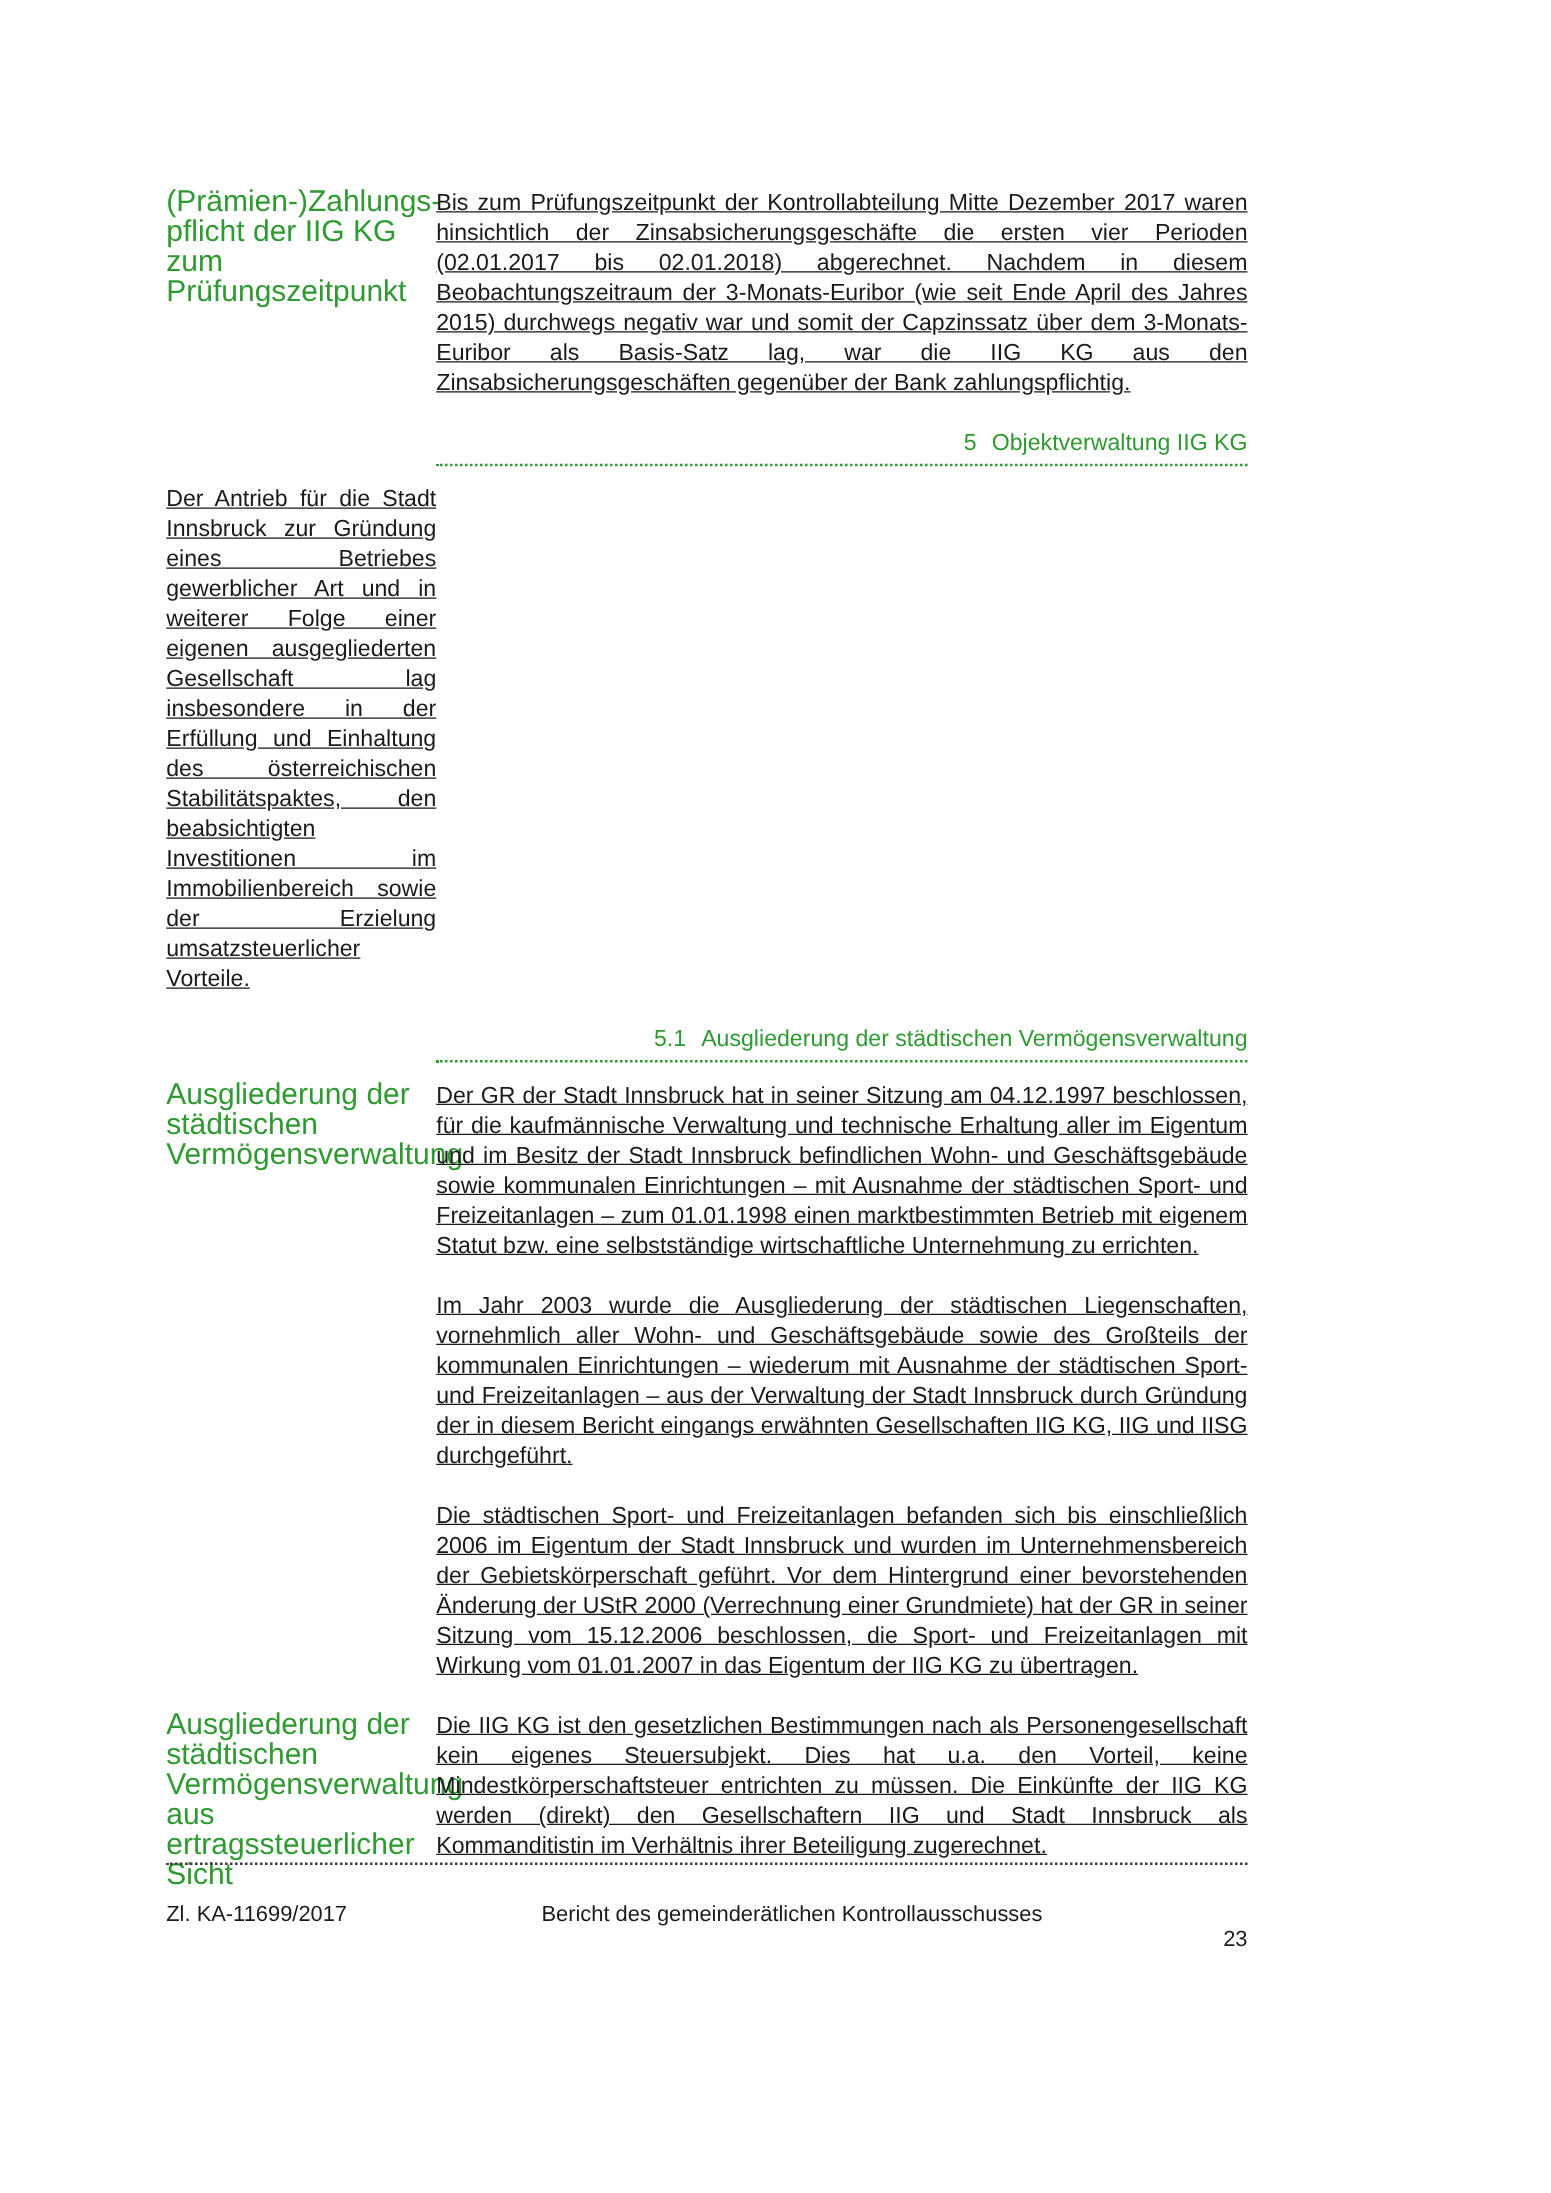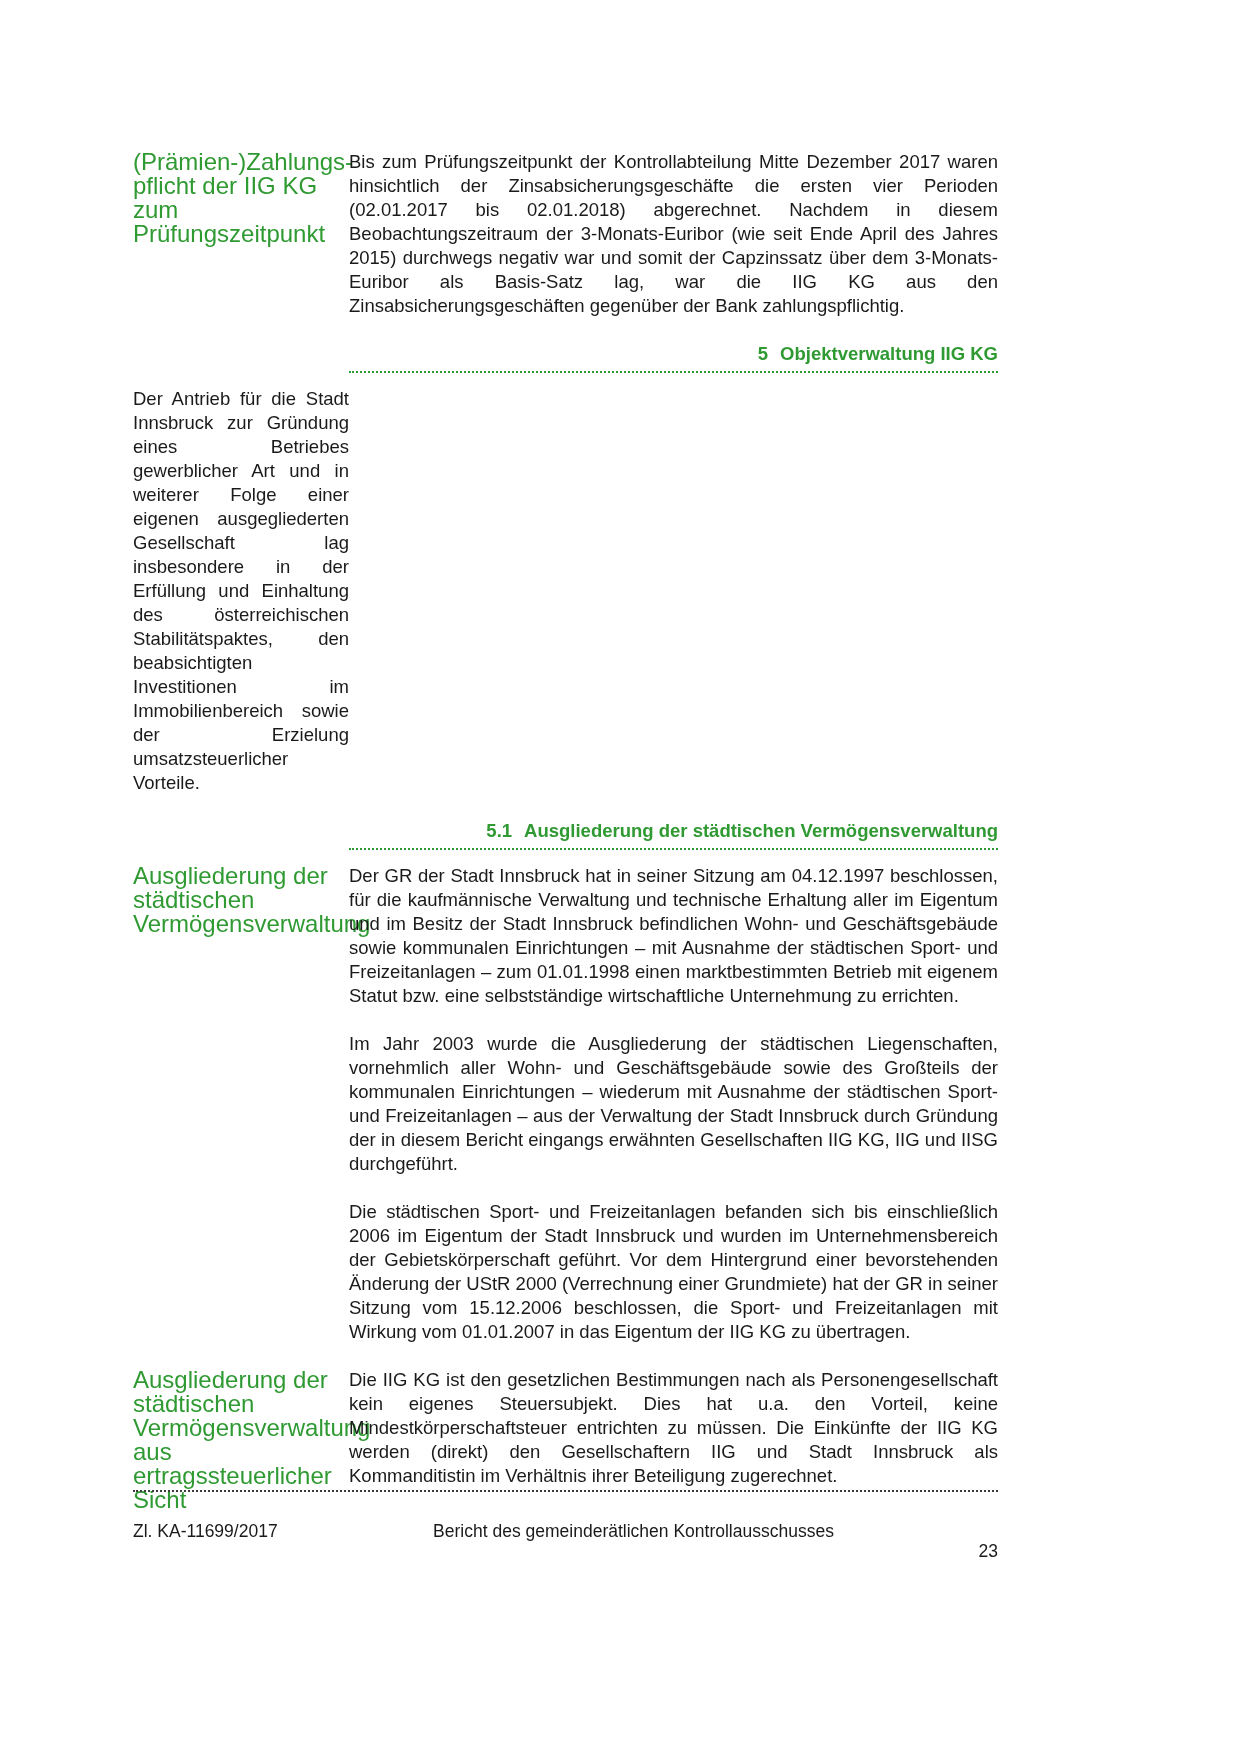--- a/index.html
+++ b/index.html
@@ -37,33 +37,33 @@
     line-height: 24px;
     padding-right: 16px;
   }
 
   .body-col {
     font-size: 18.5px;
     line-height: 24px;
     text-align: justify;
   }
 
-  .para { margin-bottom: 24px; }
+  .para { margin-bottom: 24px; text-decoration: underline; }
   .para:last-child { margin-bottom: 0; }
 
   .heading-row {
     display: grid;
     grid-template-columns: 216px 649px;
     margin: 0 0 14px 0;
   }
 
   .sec-heading {
     grid-column: 2;
     font-size: 18.5px;
-    font-weight: bold;
+    font-weight: normal;
     color: var(--green);
     text-align: right;
     line-height: 24px;
     border-bottom: 2px dotted var(--green);
     padding-bottom: 5px;
   }
 
   .heading-title { margin-left: 12px; }
 
   .footer {

